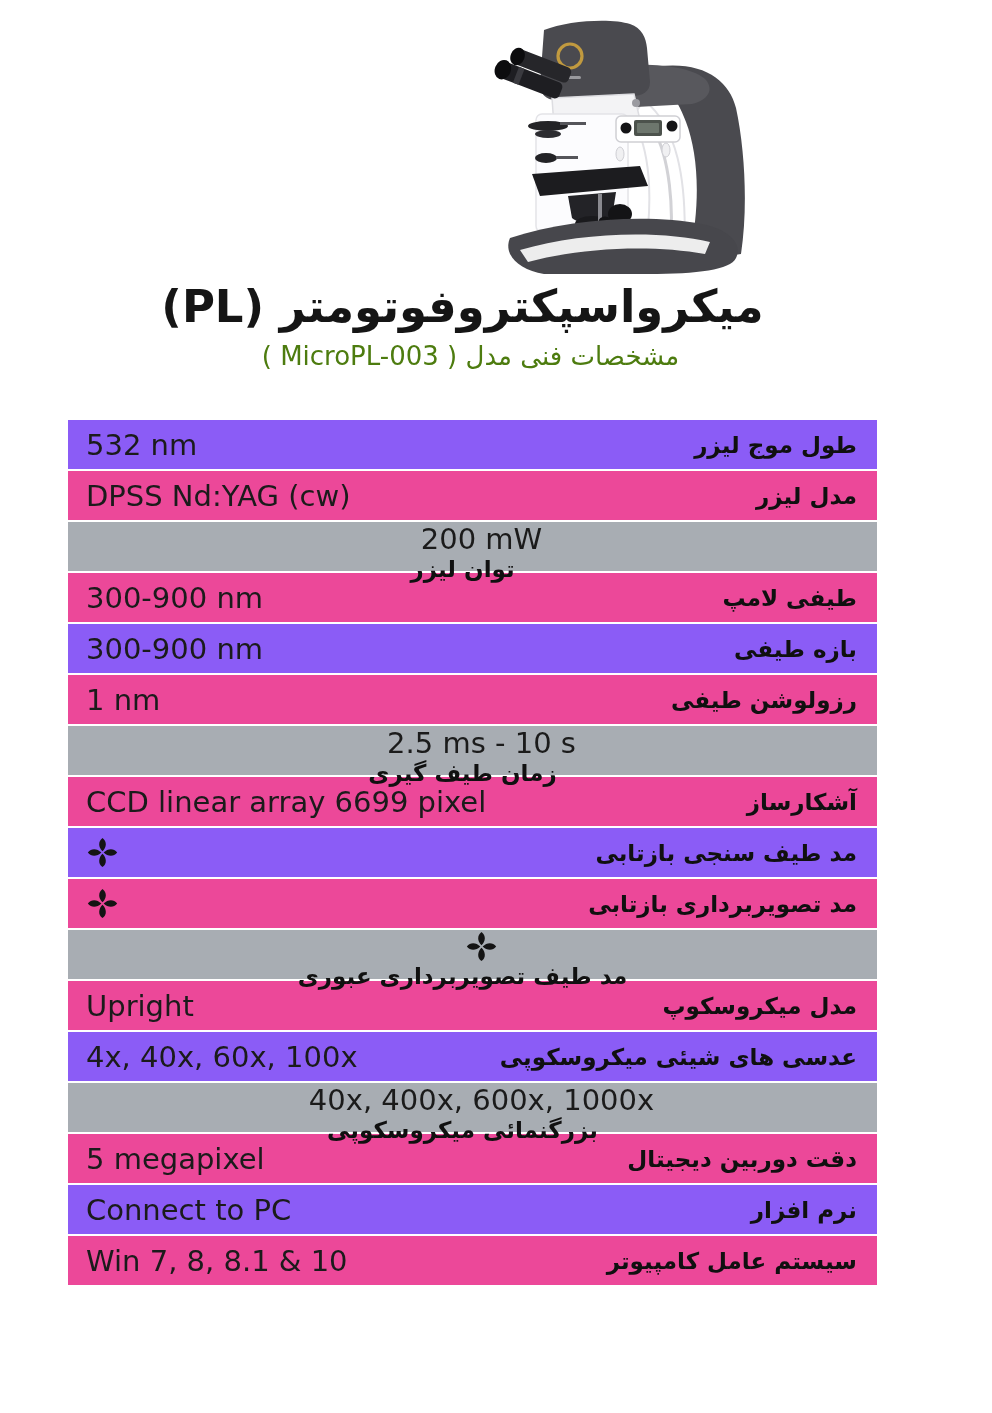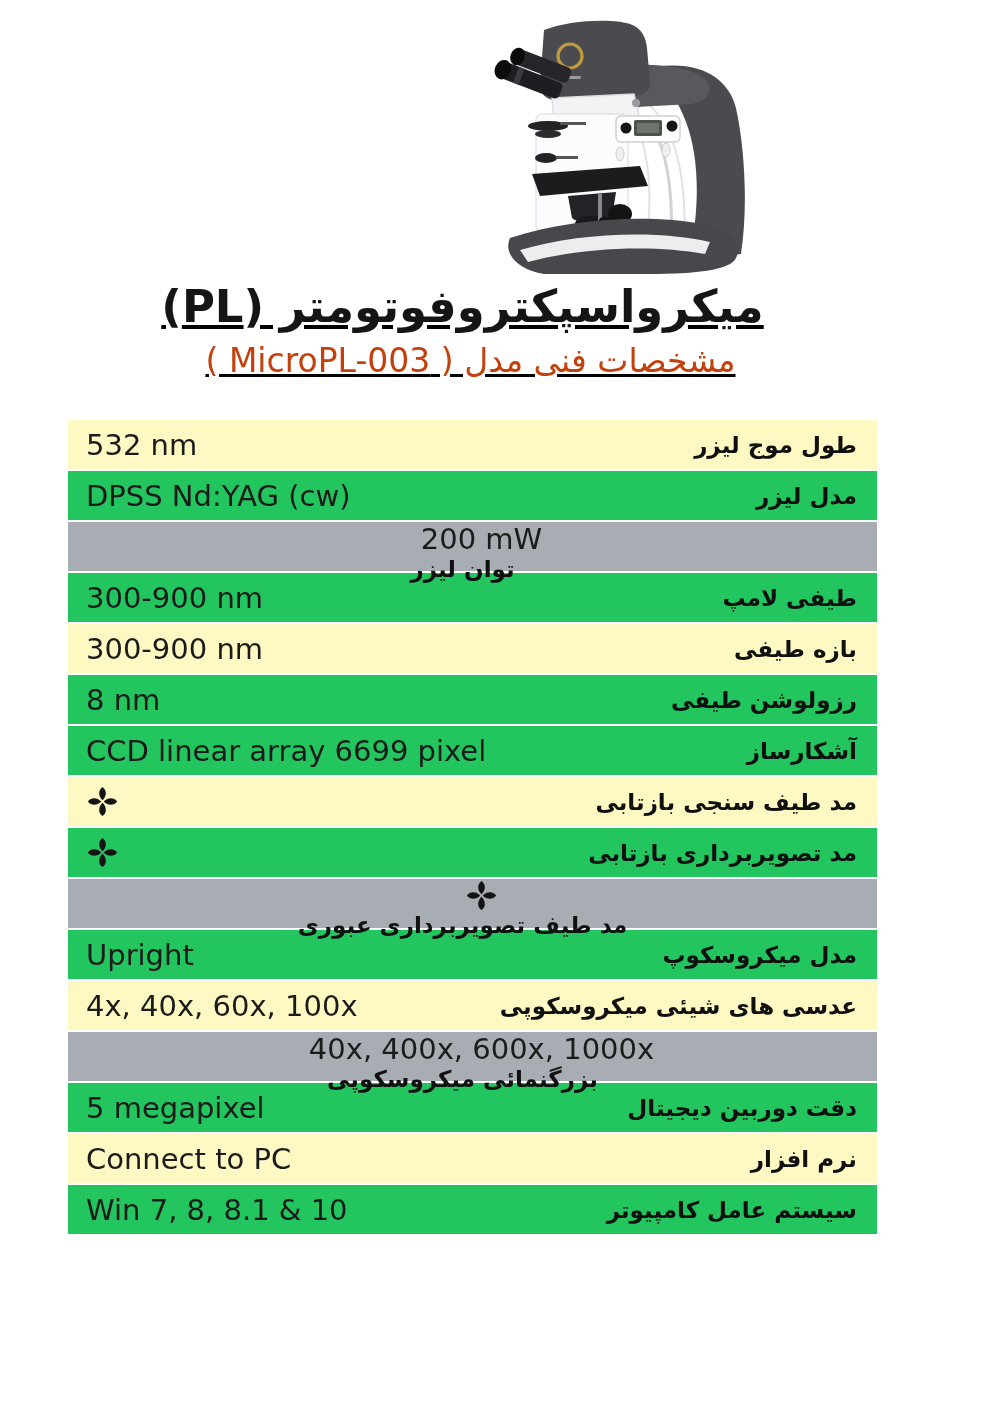--- a/index.html
+++ b/index.html
@@ -6,39 +6,39 @@
   .page{
     position:relative;
     width:992px;height:1413px;
     background:#ffffff;
     overflow:hidden;
     font-family:"DejaVu Sans","Liberation Sans",sans-serif;
   }
   
   .hero{position:absolute;left:448px;top:8px;width:336px;height:276px;}
   
-  .title-block{position:absolute;left:0;top:280px;width:925px;text-align:center;text-decoration:underline;}
+  .title-block{position:absolute;left:0;top:280px;width:925px;text-align:center;}
   .main-title{
     margin:0;direction:rtl;unicode-bidi:plaintext;
     font-size:45px;font-weight:bold;color:#151515;letter-spacing:0px;
     font-family:"DejaVu Sans","Liberation Sans",sans-serif;
   }
   .sub-title{
     margin:8px 0 0 0;direction:rtl;unicode-bidi:plaintext;
-    font-size:33px;font-weight:normal;color:#c2410c;padding-left:16px;
+    font-size:26px;font-weight:normal;color:#4d7c0f;padding-left:16px;
   }
   
   .spec-table{position:absolute;left:68px;top:420px;width:809px;}
   .row{
     height:49px;margin-bottom:2px;
     display:flex;align-items:center;justify-content:space-between;
   }
-  .row.salmon{background:#fef9c3;}
+  .row.salmon{background:#8b5cf6;}
   .row.gray{background:#A8ADB3;flex-direction:column;}
-  .row.white{background:#22c55e;justify-content:space-between;}
+  .row.white{background:#ec4899;justify-content:space-between;}
   .cell-value{
     font-size:29px;color:#1b1b1b;padding-left:18px;
     direction:ltr;white-space:nowrap;
   }
   .cell-label{
     font-size:23px;font-weight:bold;color:#101010;padding-right:20px;
     direction:rtl;unicode-bidi:plaintext;white-space:nowrap;
   }
   .cell-icon{padding-left:18px;display:flex;align-items:center;}
   .cell-icon svg{display:block;}
@@ -125,22 +125,26 @@
     </div>
     <div class="row white">
       <span class="cell-value">300-900 nm</span>
       <span class="cell-label">طیفی لامپ</span>
     </div>
     <div class="row salmon">
       <span class="cell-value">300-900 nm</span>
       <span class="cell-label">بازه طیفی</span>
     </div>
     <div class="row white">
-      <span class="cell-value">8 nm</span>
+      <span class="cell-value">1 nm</span>
       <span class="cell-label">رزولوشن طیفی</span>
+    </div>
+    <div class="row gray">
+      <span class="cell-value">2.5 ms - 10 s</span>
+      <span class="cell-label">زمان طیف گیری</span>
     </div>
     <div class="row white">
       <span class="cell-value">CCD linear array 6699 pixel</span>
       <span class="cell-label">آشکارساز</span>
     </div>
 
     <div class="row salmon">
       <span class="cell-icon">
         <svg viewBox="0 0 28 28" width="33" height="33">
           <g fill="#141414">

